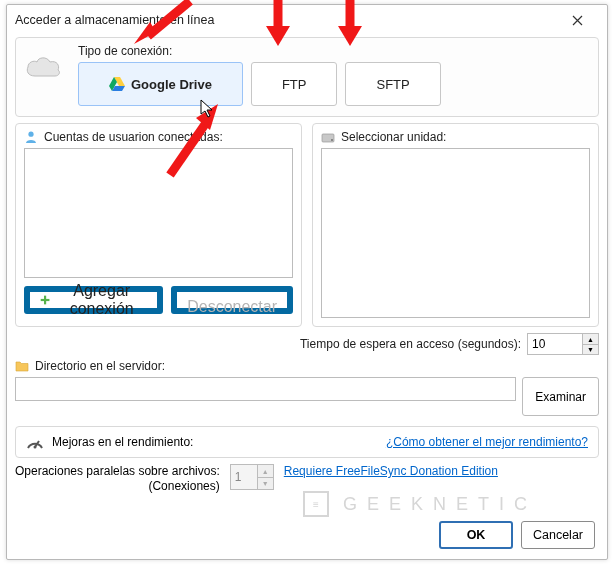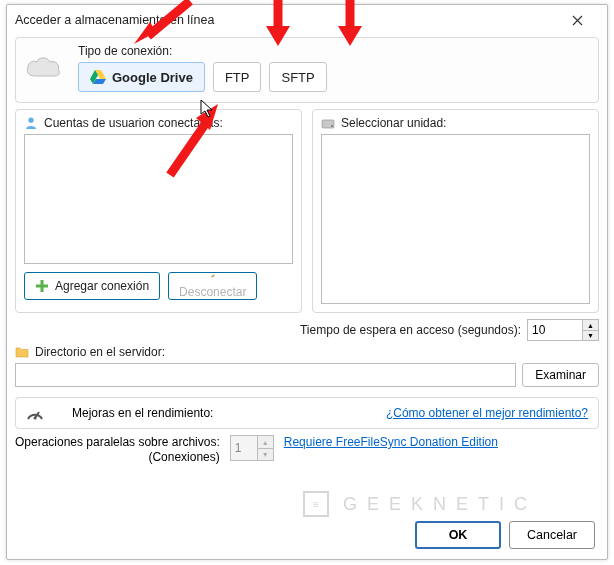--- a/index.html
+++ b/index.html
@@ -9,67 +9,67 @@
   .titlebar-spacer { flex: 1; }
   .close-btn { width: 44px; height: 28px; display: flex; align-items: center; justify-content: center; font-size: 14px; color: #333; border: none; background: transparent;}
 
   .top-section { border: 1px solid #d9d9d9; margin: 2px 8px 4px 8px; border-radius: 4px; padding: 6px 8px 10px 8px; background: #fdfdfd; position: relative;}
   .cloud-area { display: flex; align-items: flex-start; gap: 10px; }
   .cloud-icon-wrap { width: 44px; padding-top: 10px; }
   .cloud-icon { width: 38px; height: 26px; }
   .conn-block { flex: 1; }
   .conn-label { font-size: 12px; color: #222; margin-bottom: 4px; }
   .conn-btns { display: flex; gap: 8px; }
-  .conn-btn { height: 30px; padding: 0 11px; border: 1px solid #c7c7c7; border-radius: 3px; background: #fff; font-size: 13px; display: flex; align-items: center; gap: 6px; color: #222;}
+  .conn-btn { height: 44px; padding: 0 30px; border: 1px solid #c7c7c7; border-radius: 3px; background: #fff; font-size: 13px; display: flex; align-items: center; gap: 6px; color: #222;}
   .conn-btn.selected { border: 1px solid #9ac3f7; background: #eaf3fe; font-weight: 600;}
   .gdrive-ico { width: 16px; height: 14px; }
 
   .mid-row { display: flex; gap: 10px; margin: 6px 8px 0 8px; }
   .panel { flex: 1; border: 1px solid #d9d9d9; border-radius: 4px; padding: 6px 8px 8px 8px; background: #fff;}
   .panel-head { display: flex; align-items: center; gap: 6px; font-size: 12px; color: #222; margin-bottom: 4px;}
   .user-ico { width: 14px; height: 14px; }
   .drive-ico { width: 14px; height: 14px; }
   .listbox { width: 100%; height: 130px; border: 1px solid #bcbcbc; background: #fff; }
   .panel-btns { display: flex; gap: 8px; margin-top: 8px; }
-  .small-btn { height: 28px; padding: 0 10px; border: 1px solid #0369a1; border-radius: 3px; background: #fff; font-size: 12px; display: flex; align-items: center; gap: 6px; color: #222;}
+  .small-btn { height: 28px; padding: 0 10px; border: 6px solid #0369a1; border-radius: 3px; background: #fff; font-size: 16px; display: flex; align-items: center; gap: 6px; color: #222;}
   .small-btn.disabled { color: #b4b4b4; flex-direction: column; }
   .plus-ico { width: 14px; height: 14px; }
   .unplug-ico { width: 14px; height: 14px; }
 
   .right-only-row { display: flex; margin: 6px 8px 4px 8px; }
   .right-only-row .spacer { flex: 1; }
   .timeout-wrap { display: flex; align-items: center; gap: 6px; font-size: 12px; color: #222;}
   .spin { display: inline-flex; align-items: center; border: 1px solid #bcbcbc; height: 22px; gap: 22px;}
   .spin input { width: 32px; border: none; height: 20px; padding: 0 4px; font-size: 12px; }
   .spin .spin-btns { display: flex; flex-direction: column; }
   .spin .sb { width: 16px; height: 10px; border: none; border-left: 1px solid #bcbcbc; background: #efefef; font-size: 7px; line-height: 7px; display:flex; align-items:center; justify-content:center;}
   .spin .sb + .sb { border-top: 1px solid #bcbcbc; }
 
   .dir-row { margin: 4px 8px 0 8px; }
   .dir-label { display:flex; align-items:center; gap:6px; font-size:12px; color:#222; margin-bottom:4px;}
   .folder-ico { width:14px; height:12px; }
   .dir-input-row { display:flex; gap:6px; }
   .dir-input { flex:1; height:24px; border:1px solid #bcbcbc; padding:0 4px; font-size:12px;}
-  .browse-btn { height:24px; padding:0 12px; border:1px solid #bcbcbc; border-radius:3px; background:#fff; font-size:12px;}
-
-  .perf-row { margin: 10px 8px 0 8px; border:1px solid #d9d9d9; border-radius:4px; padding:6px 10px; display:flex; align-items:center; font-size:12px;gap:20px;}
+  .browse-btn { height:39px; padding:0 12px; border:1px solid #bcbcbc; border-radius:3px; background:#fff; font-size:12px;}
+
+  .perf-row { margin: 10px 8px 0 8px; border:1px solid #d9d9d9; border-radius:4px; padding:6px 10px; display:flex; align-items:center; font-size:12px;}
   .gauge-ico { width:18px; height:18px; margin-right:8px; }
   .perf-row .pspacer { flex:1; }
   .link { color:#0066cc; text-decoration:underline; font-size:12px;}
 
   .parops-row { margin: 6px 8px 0 8px; font-size:12px; display:flex; gap:10px;}
   .parops-labels { text-align:right; line-height:1.25;}
   .parops-spin { display:inline-flex; align-items:center; border:1px solid #bcbcbc; height:26px; background:#f4f4f4;}
   .parops-spin input { width:26px; border:none; height:24px; padding:0 4px; font-size:12px; background:#f4f4f4; color:#888;}
   .parops-spin .spin-btns { display:flex; flex-direction:column; }
   .parops-spin .sb { width:16px; height:12px; border:none; border-left:1px solid #bcbcbc; background:#efefef; font-size:7px; display:flex; align-items:center; justify-content:center;}
   .parops-spin .sb + .sb { border-top:1px solid #bcbcbc; }
 
   .footer { position:absolute; bottom:10px; right:12px; display:flex; gap:8px; }
-  .fbtn { width:86px; height:28px; border:1px solid #8a8a8a; border-radius:3px; background:#fff; font-size:12.5px;}
+  .fbtn { width:74px; height:28px; border:1px solid #8a8a8a; border-radius:3px; background:#fff; font-size:12.5px;}
   .fbtn.primary { border:2px solid #2f6fb3; font-weight:600;}
 
   .watermark { position:absolute; right:70px; bottom:42px; color:#d6d6d6; font-size:18px; letter-spacing:10px; font-weight:300; display:flex; align-items:center; gap:14px; pointer-events:none;}
   .wm-logo { width:26px; height:26px; border:2px solid #d6d6d6; display:flex; align-items:center; justify-content:center; font-size:10px; letter-spacing:0; color:#d6d6d6;}
 
   
   .arrow { position:absolute; pointer-events:none; }
   .cursor { position:absolute; left:200px; top:99px; width:16px; height:20px; pointer-events:none;}
 </style>
 </head>

